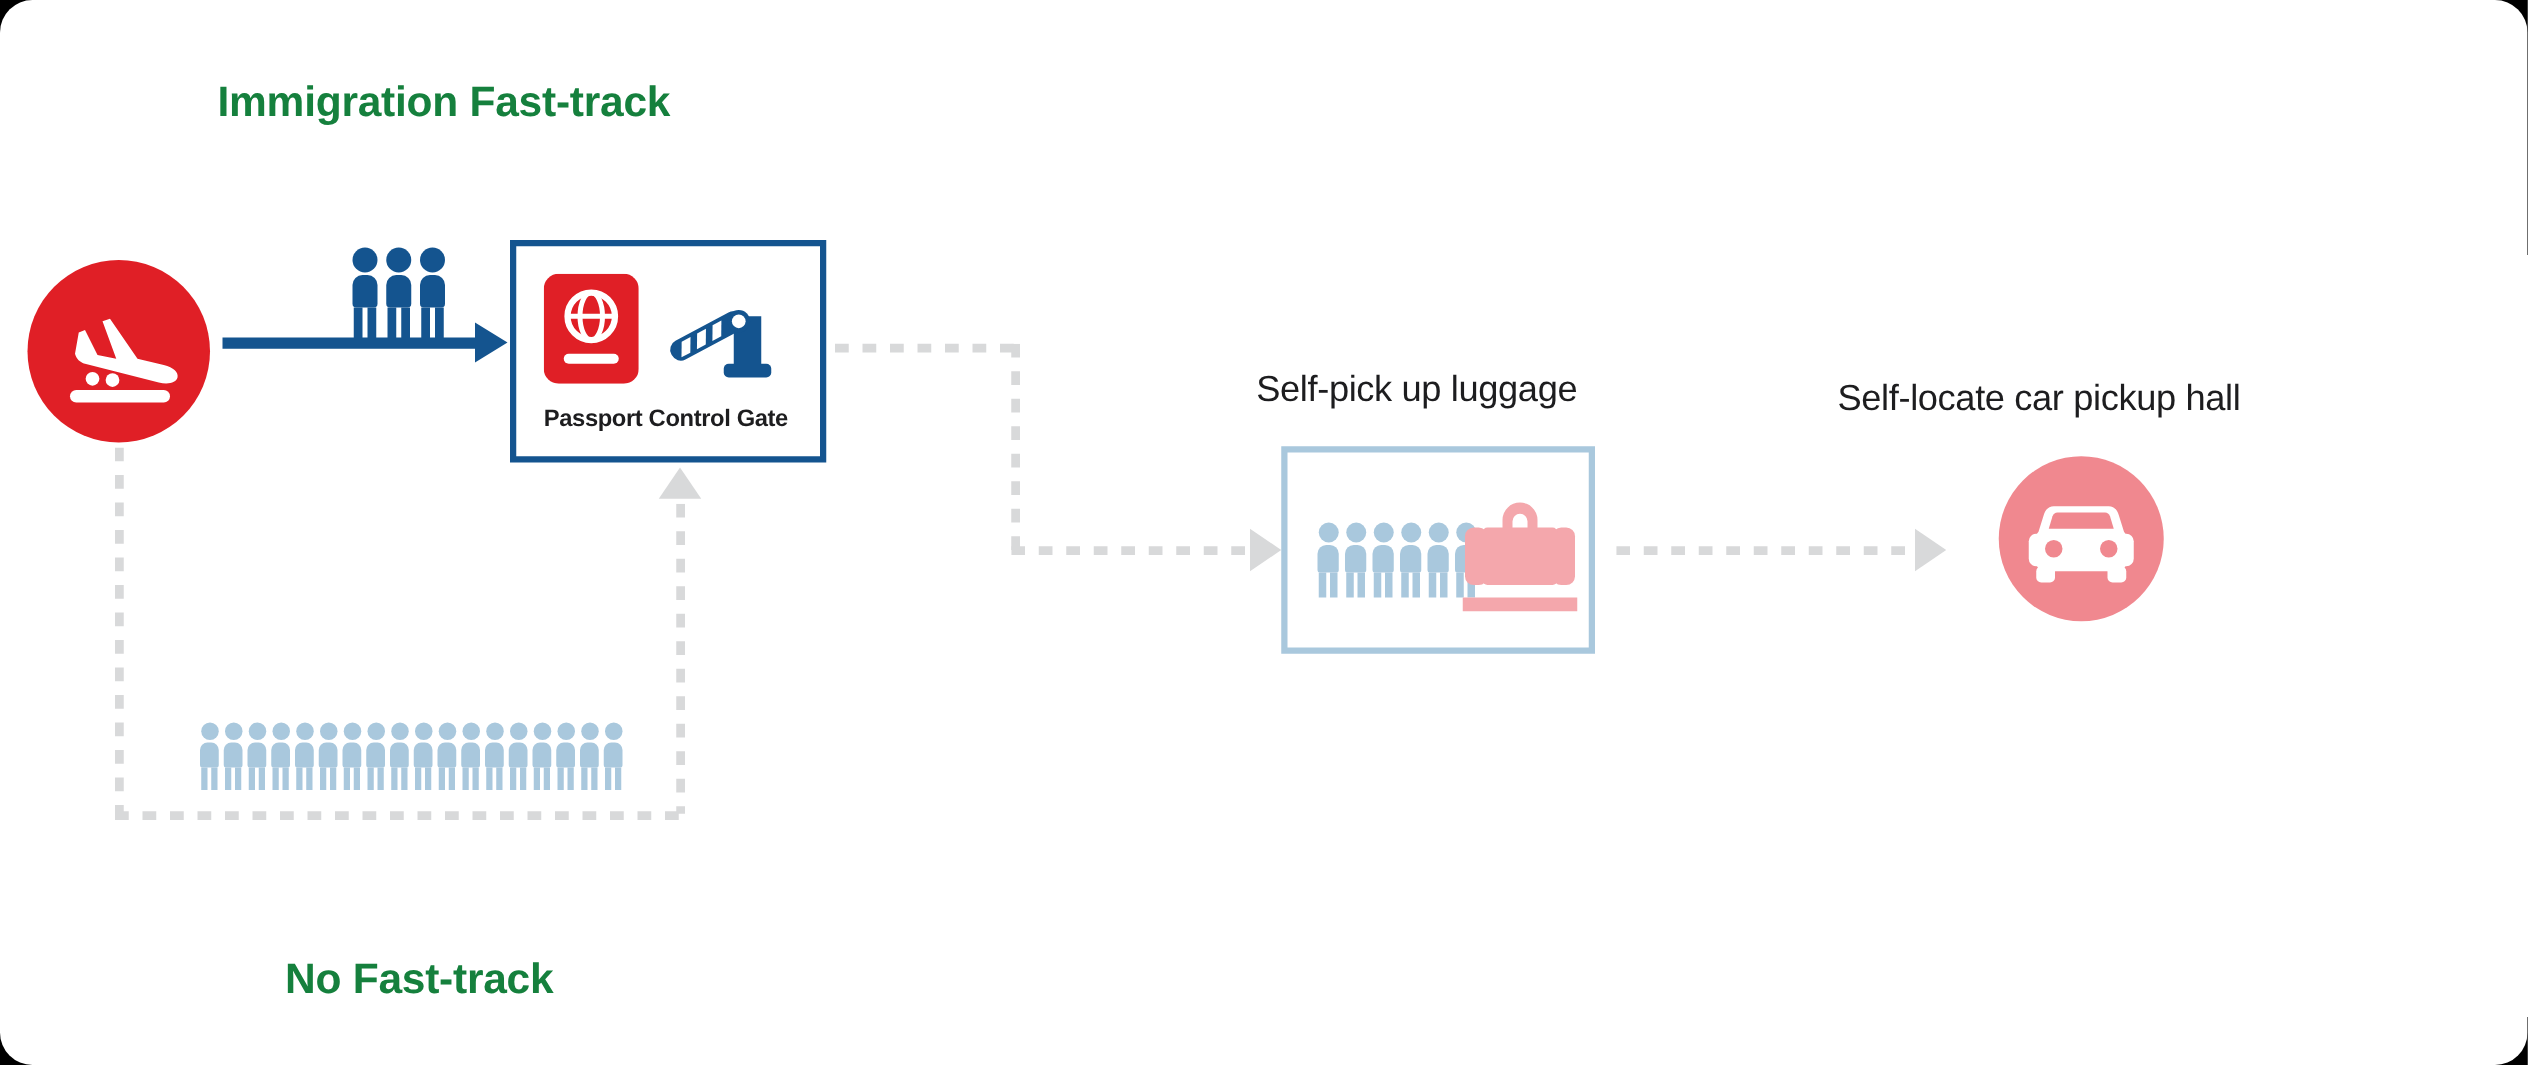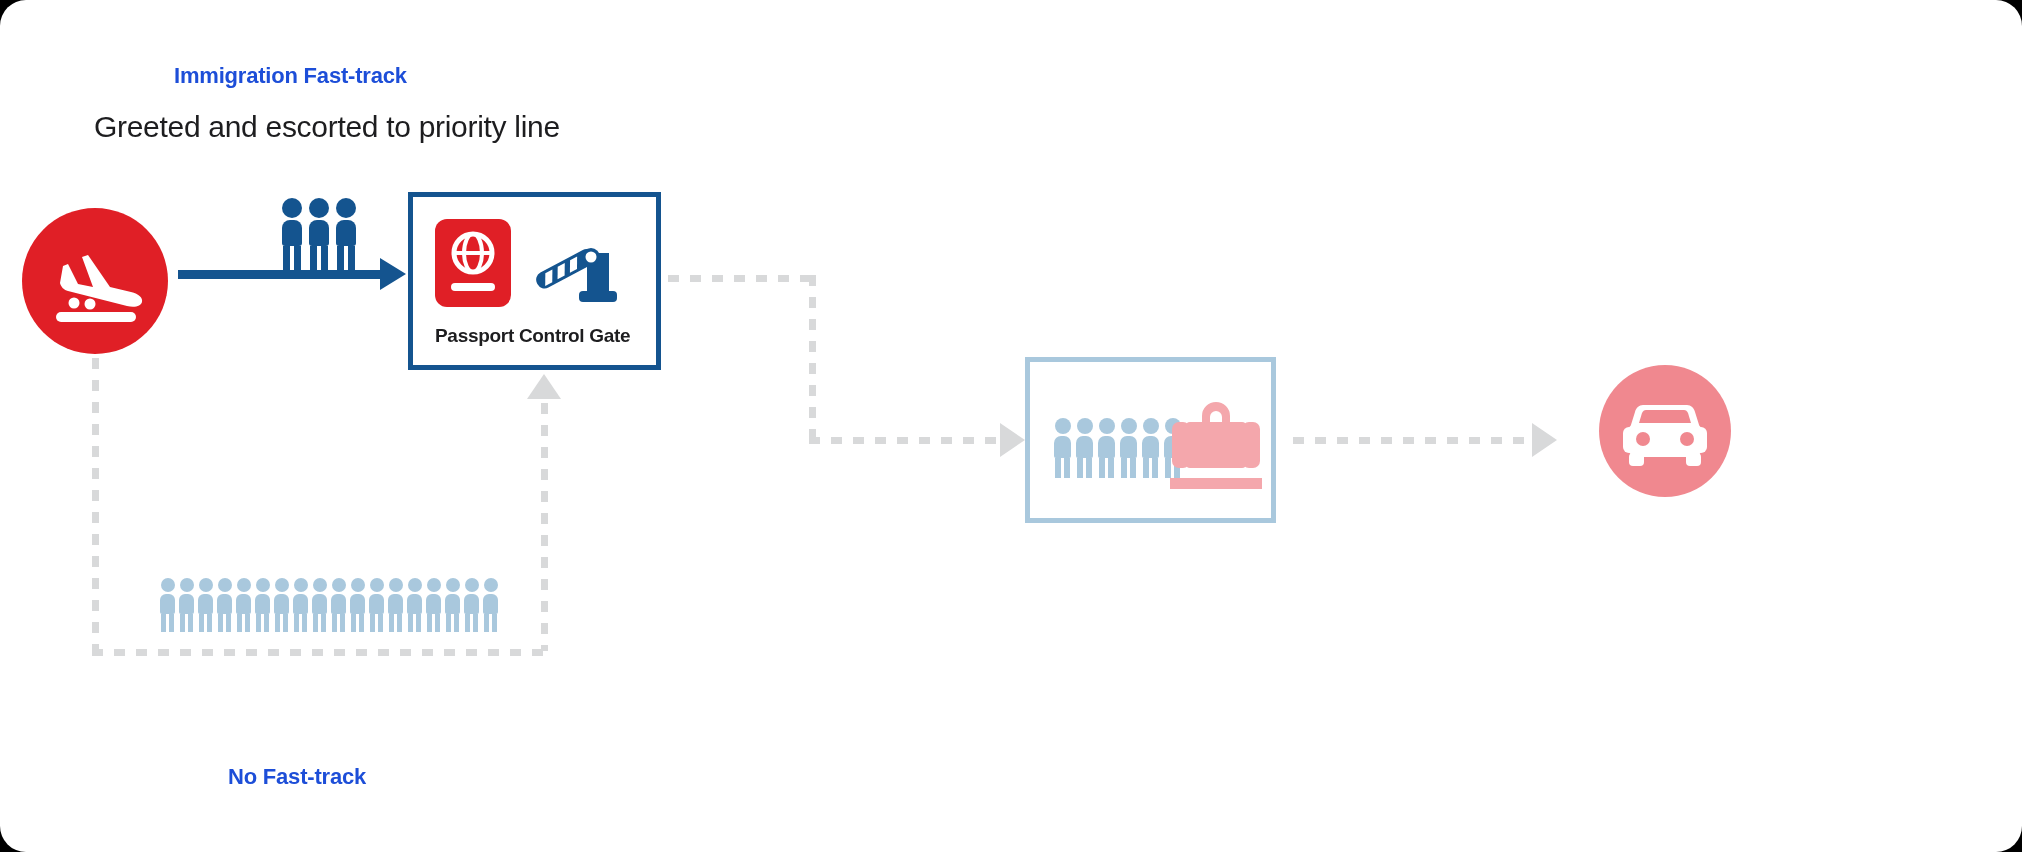--- a/index.html
+++ b/index.html
@@ -18,23 +18,23 @@
     width: 2022px;
     height: 852px;
     background: #ffffff;
     border-radius: 26px;
     overflow: hidden;
   }
 
   
   .txt { position: absolute; white-space: nowrap; }
   .hdr-blue {
-    color: #1d4ed8;
+    color: #15803d;
     font-weight: bold;
-    font-size: 22px;
+    font-size: 34px;
     letter-spacing: -0.2px;
   }
   .hdr-dark {
     color: #1d1d1f;
     font-size: 30px;
     letter-spacing: -0.3px;
   }
   .lbl-dark {
     color: #1d1d1f;
     font-size: 29px;
@@ -148,21 +148,20 @@
     margin: 0 auto;
   }
 </style>
 </head>
 <body>
 
 <div class="canvas">
 
   <div class="txt hdr-blue" style="left:174px; top:63px;">Immigration Fast-track</div>
 
-  <div class="txt hdr-dark" style="left:94px; top:110px;">Greeted and escorted to priority line</div>
 
   <div class="plane-circle">
     <svg width="146" height="146" viewBox="0 0 146 146">
       <path d="M41 58 L46 56 L56 76 L71 79 L60 49 L66 47 L88 79 L109 84
                C117 86 121 90 120 94 C119 98 113 100 105 98
                L46 83 C42 82 39 79 38 75 Z" fill="#ffffff"></path>
       <circle cx="52" cy="95" r="5.5" fill="#ffffff"></circle>
       <circle cx="68" cy="96" r="5.5" fill="#ffffff"></circle>
       <rect x="34" y="104" width="80" height="10" rx="5" fill="#ffffff"></rect>
     </svg>
@@ -378,20 +377,21 @@
       <div class="body" style="width:15px;height:20px;background:#a9c8dd;border-radius:6px 6px 2px 2px;margin-top:2px;"></div>
       <div class="legs" style="width:15px;height:18px;">
         <div style="position:absolute;left:1px;top:0;width:5px;height:18px;background:#a9c8dd;"></div>
         <div style="position:absolute;left:9px;top:0;width:5px;height:18px;background:#a9c8dd;"></div>
       </div>
     </div>
   </div>
 
   <div class="txt hdr-blue" style="left:228px; top:764px;">No Fast-track</div>
 
+  <div class="txt lbl-dark" style="left:1005px; top:296px;">Self-pick up luggage</div>
 
   <div class="lug-box">
 
     <div class="people-row" style="left:24px; top:56px; gap:5px;">
       <div class="person">
         <div class="head" style="width:16px;height:16px;background:#a9c8dd;"></div>
         <div class="body" style="width:17px;height:22px;background:#a9c8dd;border-radius:7px 7px 2px 2px;margin-top:2px;"></div>
         <div class="legs" style="width:17px;height:20px;">
           <div style="position:absolute;left:1px;top:0;width:6px;height:20px;background:#a9c8dd;"></div>
           <div style="position:absolute;left:10px;top:0;width:6px;height:20px;background:#a9c8dd;"></div>
@@ -445,20 +445,21 @@
       <rect x="2" y="24" width="18" height="46" rx="7" fill="#f4a7ac"></rect>
       <rect x="72" y="24" width="18" height="46" rx="7" fill="#f4a7ac"></rect>
       <rect x="16" y="24" width="60" height="46" rx="4" fill="#f4a7ac"></rect>
       <rect x="0" y="80" width="92" height="11" fill="#f4a7ac"></rect>
     </svg>
   </div>
 
   <div class="dash-h" style="left:1293px; top:437px; width:243px;"></div>
   <div class="arrow-right-gray" style="left:1532px; top:423px;"></div>
 
+  <div class="txt lbl-dark" style="left:1470px; top:303px;">Self-locate car pickup hall</div>
 
   <div class="car-circle">
     <svg width="132" height="132" viewBox="0 0 132 132">
       <path d="M44 40 L88 40 C92 40 95 43 96 47 L101 63 L31 63 L36 47
                C37 43 40 40 44 40 Z" fill="#ffffff"></path>
       <rect x="28" y="58" width="76" height="34" rx="11" fill="#ffffff"></rect>
       <rect x="24" y="62" width="12" height="26" rx="6" fill="#ffffff"></rect>
       <rect x="96" y="62" width="12" height="26" rx="6" fill="#ffffff"></rect>
       <rect x="30" y="88" width="15" height="13" rx="4" fill="#ffffff"></rect>
       <rect x="87" y="88" width="15" height="13" rx="4" fill="#ffffff"></rect>

